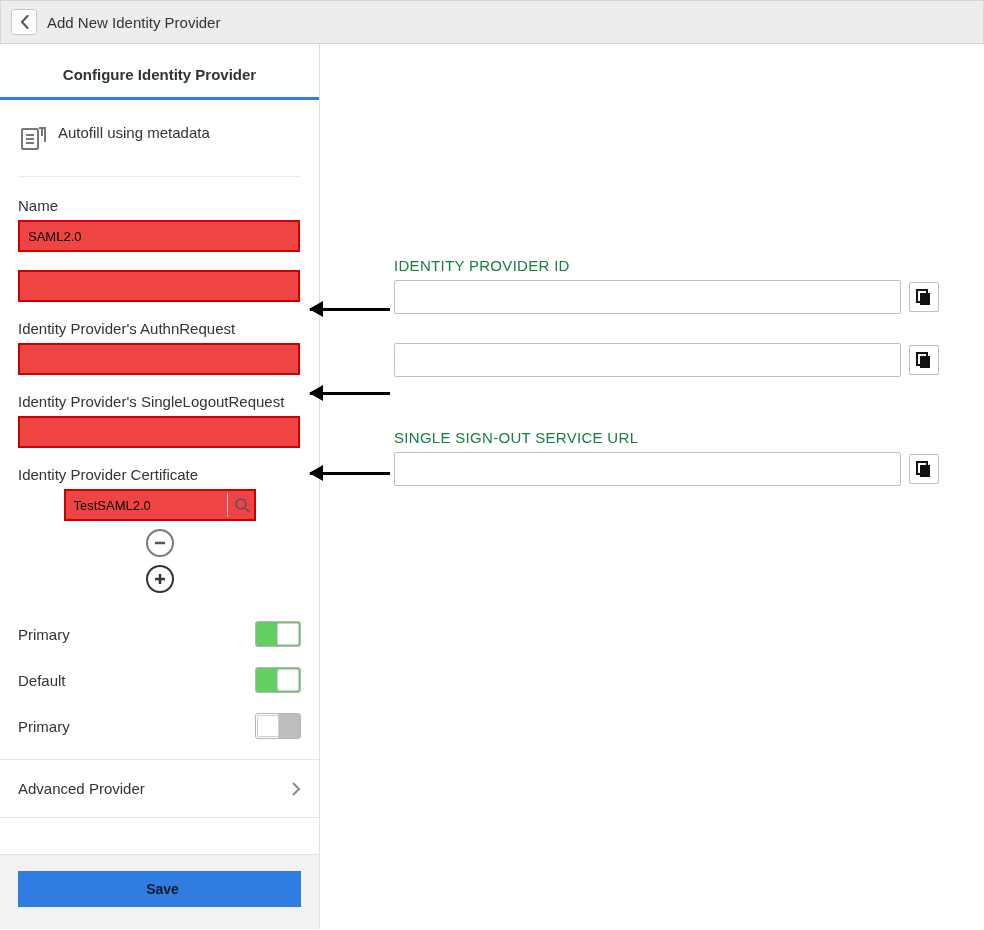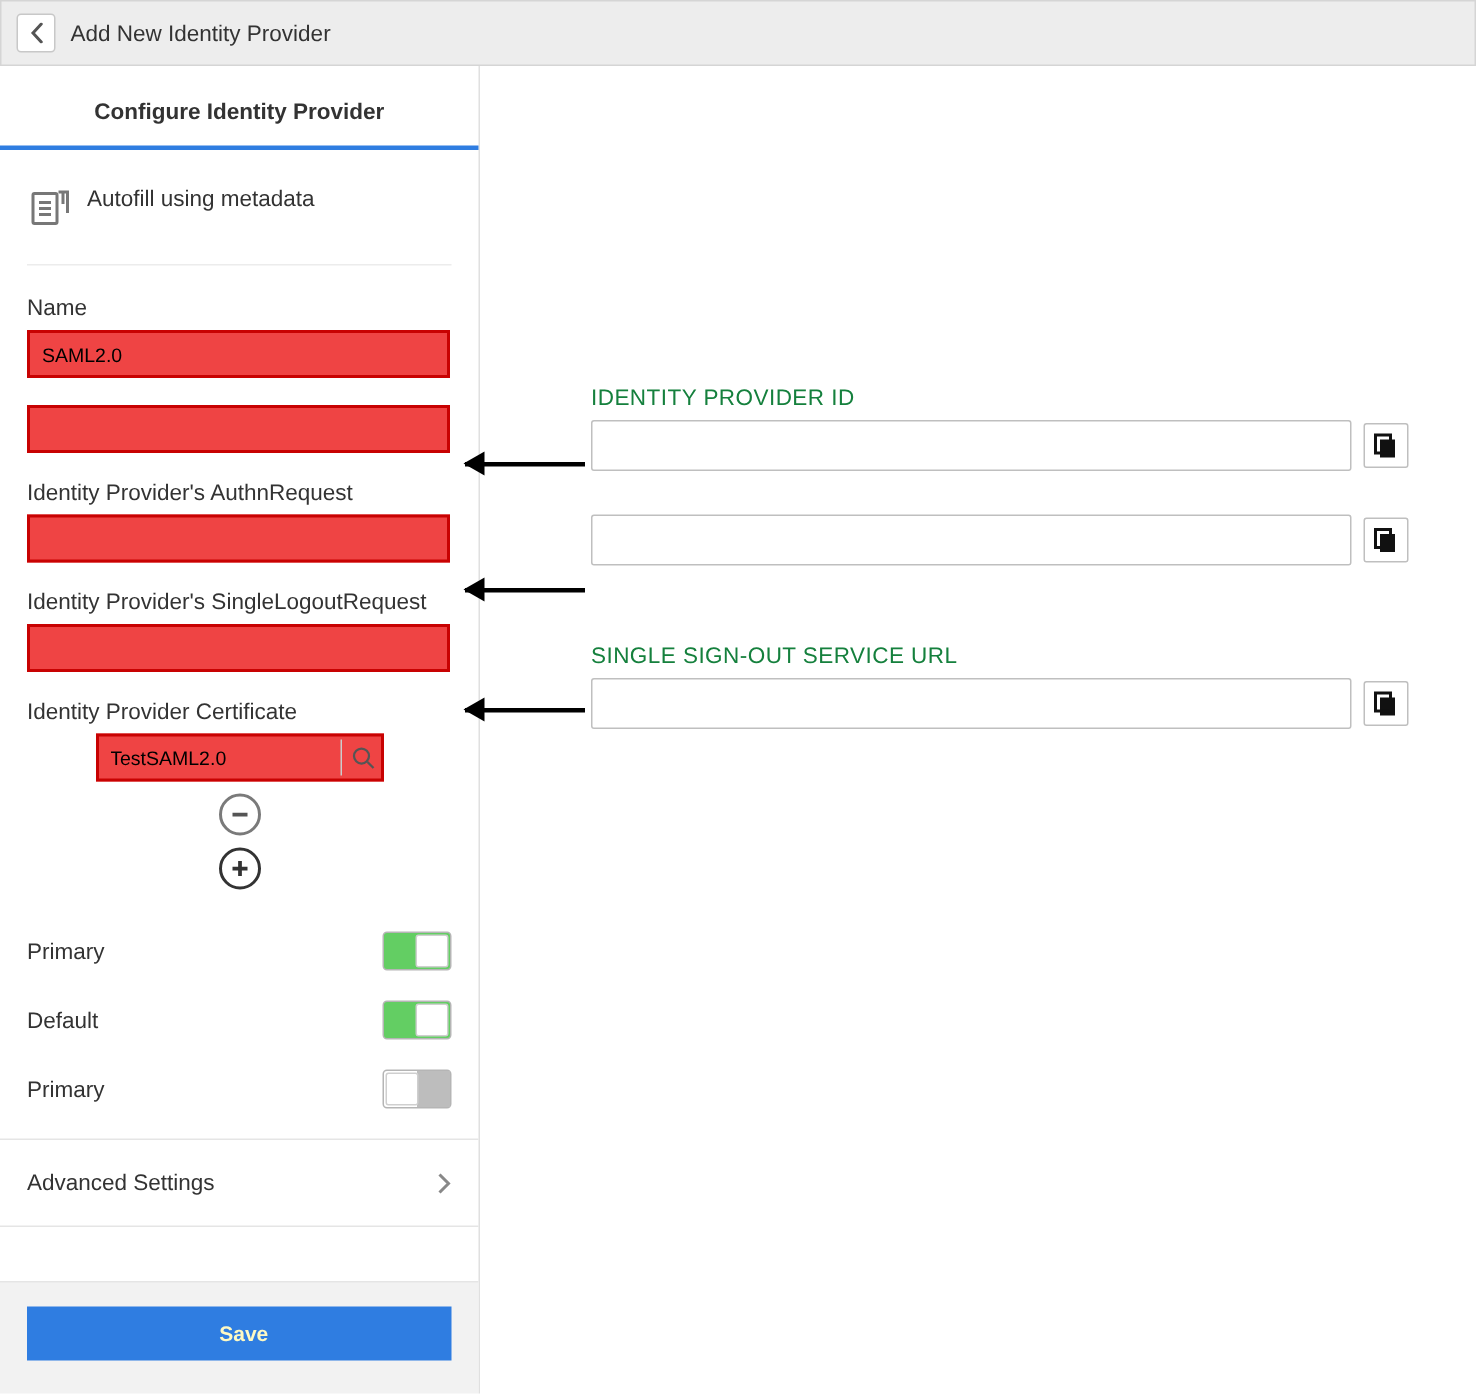--- a/index.html
+++ b/index.html
@@ -167,21 +167,21 @@
   .save-bar {
     padding: 16px 18px 22px;
     background: #f2f2f2;
     border-top: 1px solid #e5e5e5;
     margin-top: auto;
   }
   .save-btn {
     width: 100%;
     height: 36px;
     background: #2f7de1;
-    color: #fef9c3;
+    color: #0f172a;
     border: none;
     font-size: 14px;
     font-weight: 600;
     cursor: pointer;
     padding-left: 12px;
   }
   .ref-block {
     position: absolute;
     left: 394px; 
     width: 545px;
@@ -314,21 +314,21 @@
       </div>
       <div class="toggle-row" style="margin-bottom:10px">
         <span>Primary</span>
         <div class="toggle off white">
             <div class="half"></div>
             <div class="knob"></div>
           </div>
       </div>
 
       <div class="adv-row">
-        <span>Advanced Settings</span>
+        <span>Advanced Provider</span>
         <svg width="10" height="16" viewBox="0 0 10 16">
             <path d="M2 2 L8 8 L2 14" stroke="#888" stroke-width="2" fill="none"></path>
           </svg>
       </div>
     </div>
 
     <div class="save-bar">
       <button class="save-btn">Save</button>
     </div>
   </div>

